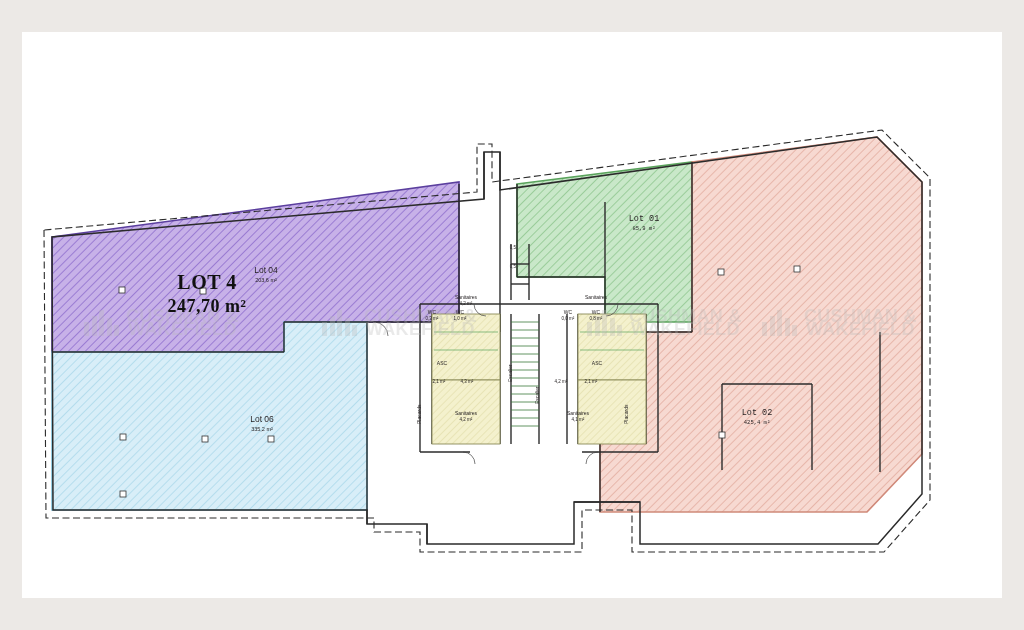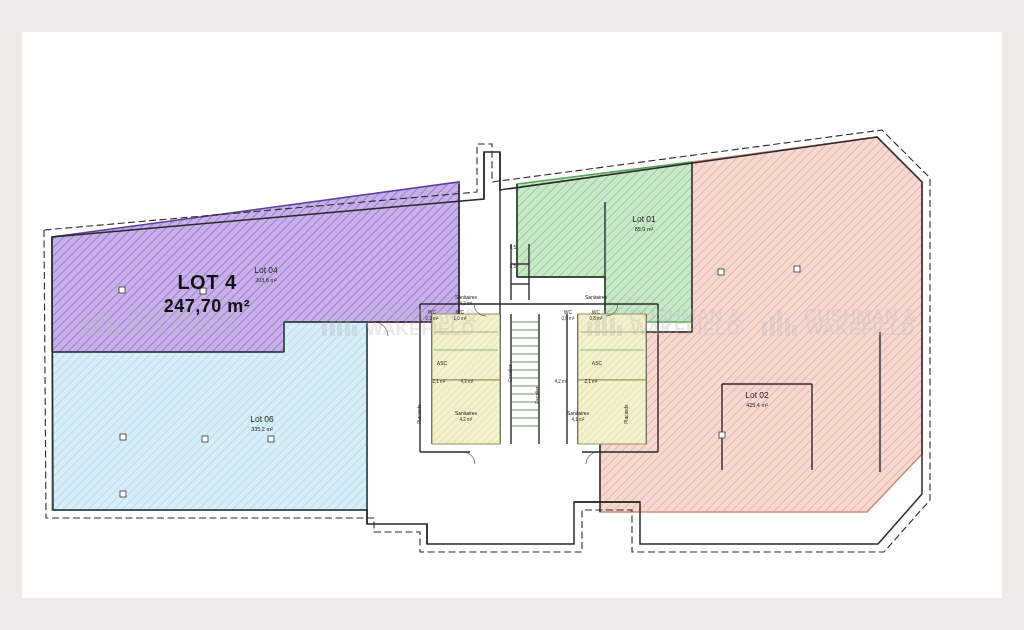--- a/index.html
+++ b/index.html
@@ -80,20 +80,21 @@
     white-space: nowrap;
   }
   #lot4big {
     position: absolute;
     left: 95px;
     top: 238px;
     width: 180px;
     text-align: center;
     color: #111;
     pointer-events: none;
+    font-family: Liberation Serif, serif;
   }
   #lot4big .t1 {
     font-size: 20px;
     font-weight: 700;
     line-height: 24px;
     letter-spacing: 0.5px;
   }
   #lot4big .t2 {
     font-size: 18px;
     font-weight: 700;
@@ -346,25 +347,25 @@
     </div>
 
     <div class="lot-label" style="left:204px; top:233px; width:80px;">
       <div class="nm">Lot 04</div>
       <div class="ar">203,6 m²</div>
     </div>
     <div class="lot-label" style="left:195px; top:382px; width:90px;">
       <div class="nm">Lot 06</div>
       <div class="ar">335,2 m²</div>
     </div>
-    <div class="lot-label" style="left:577px; top:182px; width:90px;">
+    <div class="lot-label" style="left:577px; top:182px; width:90px;font-family:Liberation Mono, monospace;">
       <div class="nm">Lot 01</div>
       <div class="ar">85,9 m²</div>
     </div>
-    <div class="lot-label" style="left:690px; top:358px; width:90px;">
+    <div class="lot-label" style="left:690px; top:376px; width:90px;font-family:Liberation Mono, monospace;">
       <div class="nm">Lot 02</div>
       <div class="ar">425,4 m²</div>
     </div>
 
     <div class="room-label" style="left:400px; top:262px; width:88px;">
       <span class="rn">Sanitaires</span>
       <span class="ra">4,2 m²</span>
     </div>
     <div class="room-label" style="left:392px; top:277px; width:36px;">
       <span class="rn">WC</span>

